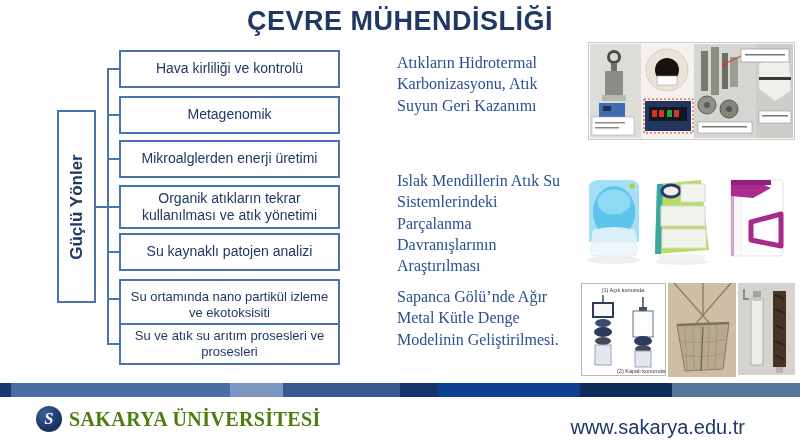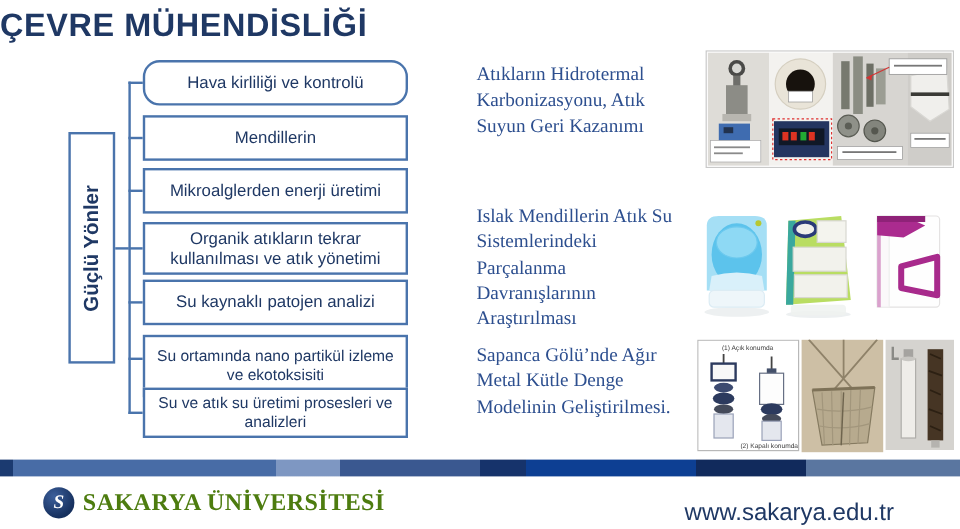--- a/index.html
+++ b/index.html
@@ -2,41 +2,41 @@
 <html><head>
 <meta charset="utf-8">
 <style>
   html,body{margin:0;padding:0;background:#e9e9e9;}
   .slide{
     position:relative;width:800px;height:441px;background:#ffffff;
     overflow:hidden;font-family:"Liberation Sans",sans-serif;margin:0 auto;
   }
   
   .title{
-    position:absolute;left:0;top:6px;width:100%;text-align:left;
+    position:absolute;left:0;top:6px;width:100%;text-align:center;
     font-size:27px;font-weight:bold;color:#1f3864;letter-spacing:.5px;
   }
   
   .cat-box{
     position:absolute;left:57px;top:110px;width:39px;height:193px;
     border:2px solid #4a74ac;background:#fff;box-sizing:border-box;
   }
   .cat-box span{
     position:absolute;left:50%;top:50%;transform:translate(-50%,-50%) rotate(-90deg);
     white-space:nowrap;font-size:17px;font-weight:bold;color:#1f3864;
   }
   .bracket{position:absolute;background:#4a74ac;}
   .sbox{
     position:absolute;left:119px;width:221px;box-sizing:border-box;
     border:2px solid #4a74ac;background:#fff;
     display:flex;align-items:center;justify-content:center;text-align:center;
     font-size:14px;color:#1f3864;line-height:1.25;padding:0 2px;
   }
   .sbox.sm{font-size:13px;}
-  .b1{top:50px;height:38px;border-radius:14px;} .b2{top:96px;height:38px;} .b3{top:140px;height:38px;}
+  .b1{top:50px;height:38px;} .b2{top:96px;height:38px;} .b3{top:140px;height:38px;}
   .b4{top:185px;height:44px;} .b5{top:233px;height:38px;} .b6{top:279px;height:52px;}
   .b7{top:323px;height:42px;}
   
   .proj{
     position:absolute;left:397px;width:178px;
     font-family:"Liberation Serif",serif;font-size:16px;line-height:1.33;color:#2d4f8f;
   }
   .p1{top:52px;} .p2{top:170px;} .p3{top:286px;}
   
   .fig{position:absolute;background:#fff;}
@@ -89,26 +89,26 @@
   <div class="bracket" style="left:96px;top:206px;width:11px;height:2px;"></div>
   <div class="bracket" style="left:107px;top:68px;width:12px;height:2px;"></div>
   <div class="bracket" style="left:107px;top:114px;width:12px;height:2px;"></div>
   <div class="bracket" style="left:107px;top:158px;width:12px;height:2px;"></div>
   <div class="bracket" style="left:107px;top:206px;width:12px;height:2px;"></div>
   <div class="bracket" style="left:107px;top:251px;width:12px;height:2px;"></div>
   <div class="bracket" style="left:107px;top:298px;width:12px;height:2px;"></div>
   <div class="bracket" style="left:107px;top:343px;width:12px;height:2px;"></div>
 
   <div class="sbox b1">Hava kirliliği ve kontrolü</div>
-  <div class="sbox b2">Mendillerin</div>
+  <div class="sbox b2">Metagenomik</div>
   <div class="sbox b3">Mikroalglerden enerji üretimi</div>
   <div class="sbox b4">Organik atıkların tekrar kullanılması ve atık yönetimi</div>
   <div class="sbox b5">Su kaynaklı patojen analizi</div>
   <div class="sbox b6 sm">Su ortamında nano partikül izleme ve ekotoksisiti</div>
-  <div class="sbox b7 sm">Su ve atık su üretimi prosesleri ve analizleri</div>
+  <div class="sbox b7 sm">Su ve atık su arıtım prosesleri ve prosesleri</div>
 
   <div class="proj p1">Atıkların Hidrotermal Karbonizasyonu, Atık Suyun Geri Kazanımı</div>
   <div class="proj p2">Islak Mendillerin Atık Su Sistemlerindeki Parçalanma Davranışlarının Araştırılması</div>
   <div class="proj p3">Sapanca Gölü’nde Ağır Metal Kütle Denge Modelinin Geliştirilmesi.</div>
 
   <div class="fig fig-htc">
     <svg width="205" height="96" viewBox="0 0 205 96">
       <rect x="0" y="0" width="205" height="96" fill="#fbfafa"></rect>
 
       <rect x="1" y="1" width="51" height="94" fill="#dedcd7"></rect>

